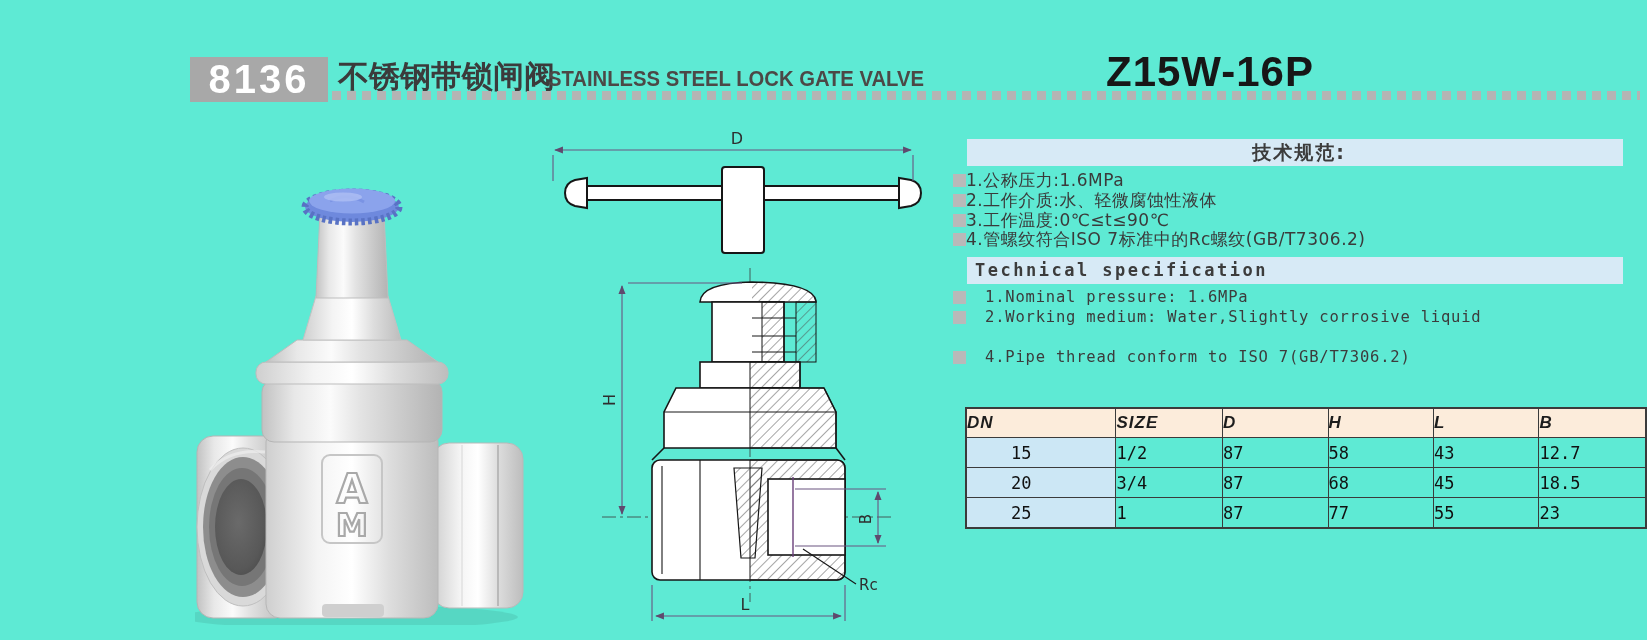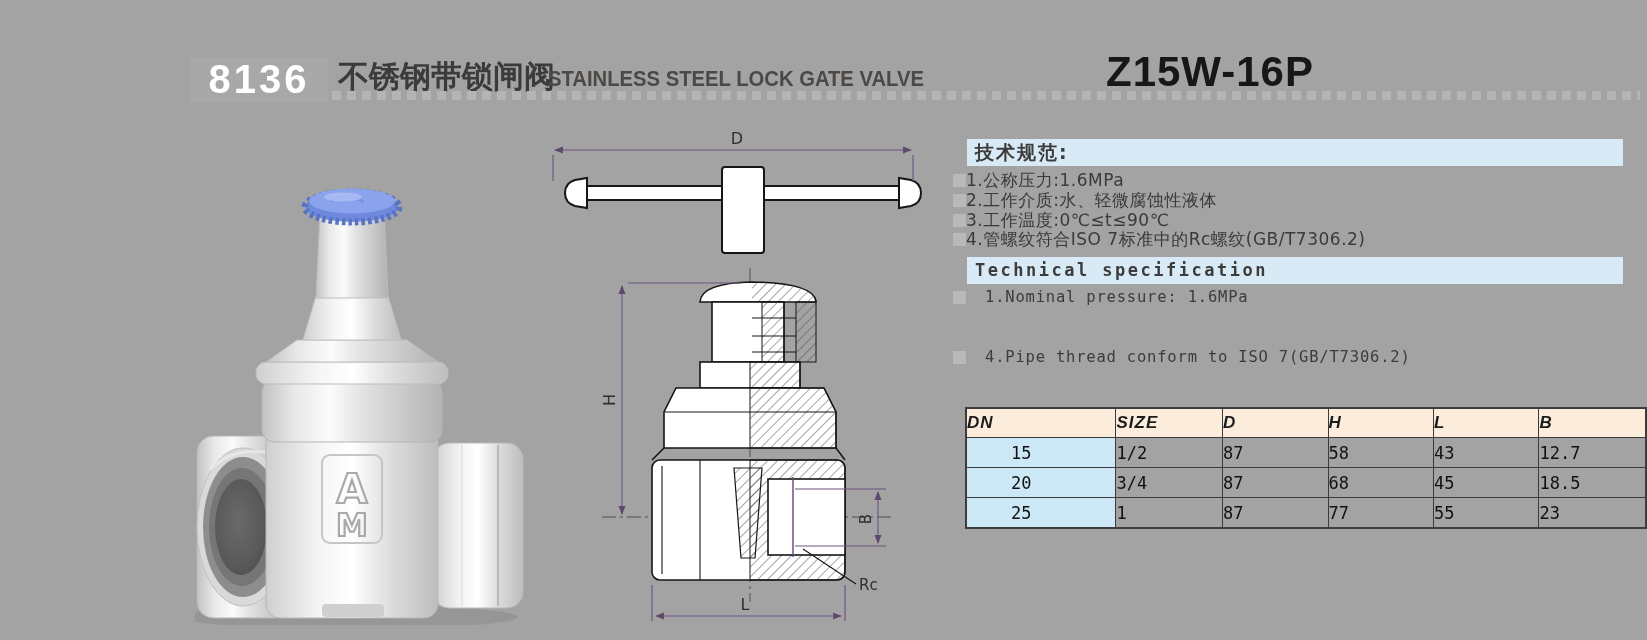--- a/index.html
+++ b/index.html
@@ -1,36 +1,36 @@
 <!DOCTYPE html>
 <html><head>
 <meta charset="utf-8">
 <style>
   html,body{margin:0;padding:0;background:#fff;}
-  #page{position:relative;width:1647px;height:640px;background:#a3a3a3;overflow:hidden;
+  #page{position:relative;width:1647px;height:640px;background:#5eead4;overflow:hidden;
         font-family:"DejaVu Sans","Liberation Sans",sans-serif;}
 
   
   .code-box{position:absolute;left:190px;top:57px;width:138px;height:45px;background:#a8a8a8;
             color:#fff;font-weight:bold;font-size:40px;letter-spacing:3px;text-align:center;
             line-height:45px;font-family:"Liberation Sans",sans-serif;}
   .title-cn{position:absolute;left:338px;top:56px;font-size:31px;font-weight:700;color:#3b3b3b;
             letter-spacing:0px;white-space:nowrap;}
   .title-en{position:absolute;left:548px;top:66px;font-size:22px;font-weight:700;color:#4c4846;
             transform:scaleX(.92);transform-origin:left;white-space:nowrap;
             font-family:"Liberation Sans",sans-serif;}
   .model{position:absolute;left:1106px;top:48px;font-size:42px;font-weight:700;color:#171717;
          letter-spacing:1px;font-family:"Liberation Sans",sans-serif;}
   .dotline{position:absolute;left:332px;top:91px;width:1308px;height:9px;
            background:repeating-linear-gradient(to right,#b4b4b4 0 9px,transparent 9px 15px);}
 
   
   .spec-bar{position:absolute;left:967px;width:656px;height:27px;background:#d7eaf6;
             color:#3c3c3c;line-height:27px;padding-left:8px;box-sizing:border-box;white-space:nowrap;}
-  .spec-bar.cn{top:139px;font-size:19px;letter-spacing:2px;font-weight:700;}
+  .spec-bar.cn{top:139px;font-size:19px;letter-spacing:2px;font-weight:700;text-align:center;}
   .spec-bar.en{top:257px;font-size:17px;letter-spacing:2.5px;font-weight:700;
                font-family:"DejaVu Sans Mono","Liberation Mono",monospace;}
   .spec-row{position:absolute;left:953px;height:20px;display:flex;align-items:center;white-space:nowrap;}
   .bullet{width:13px;height:13px;background:#b9b9b9;flex:0 0 13px;}
   .spec-row.cnr .txt{font-size:17px;color:#3a3a3a;letter-spacing:.5px;}
   .spec-row.enr .txt{margin-left:19px;font-size:15.5px;color:#3c3c3c;letter-spacing:.8px;
             font-family:"DejaVu Sans Mono","Liberation Mono",monospace;}
   .cn1{top:170px}.cn2{top:190px}.cn3{top:210px}.cn4{top:229px}
   .en1{top:287px}.en2{top:307px}.en3{top:327px}.en4{top:347px}
 
@@ -209,20 +209,24 @@
   <div class="spec-row cnr cn4">
     <span class="bullet"></span>
     <span class="txt">4.管螺纹符合ISO 7标准中的Rc螺纹(GB/T7306.2)</span>
     </div>
 
   <div class="spec-bar en">Technical specification</div>
   <div class="spec-row enr en1">
     <span class="bullet"></span>
     <span class="txt">1.Nominal pressure: 1.6MPa</span>
     </div>
+  <div class="spec-row enr en2">
+    <span class="bullet"></span>
+    <span class="txt">2.Working medium: Water,Slightly corrosive liquid</span>
+    </div>
   <div class="spec-row enr en4">
     <span class="bullet"></span>
     <span class="txt">4.Pipe thread conform to ISO 7(GB/T7306.2)</span>
     </div>
 
   <table class="dim-table">
     <thead>
       <tr>
         <th>DN</th>
         <th>SIZE</th>

